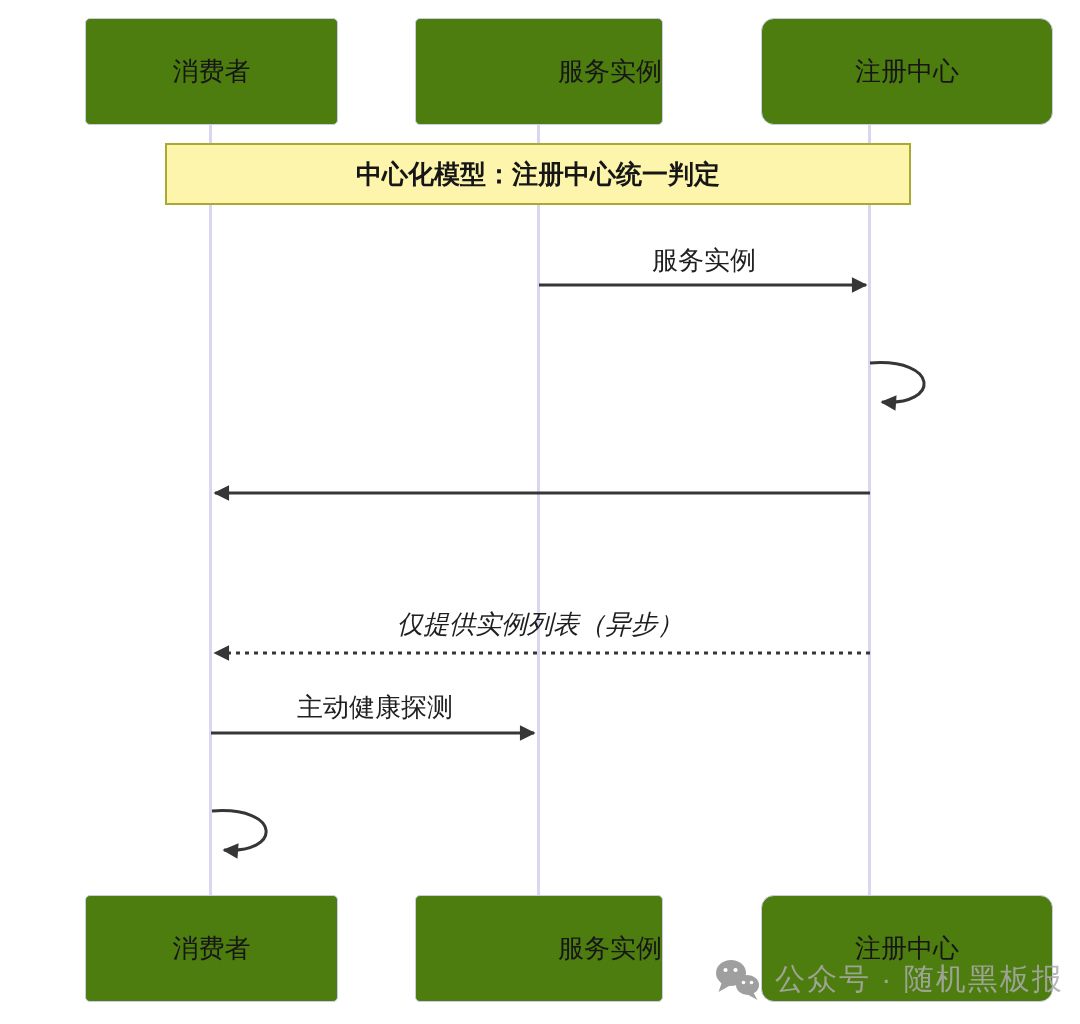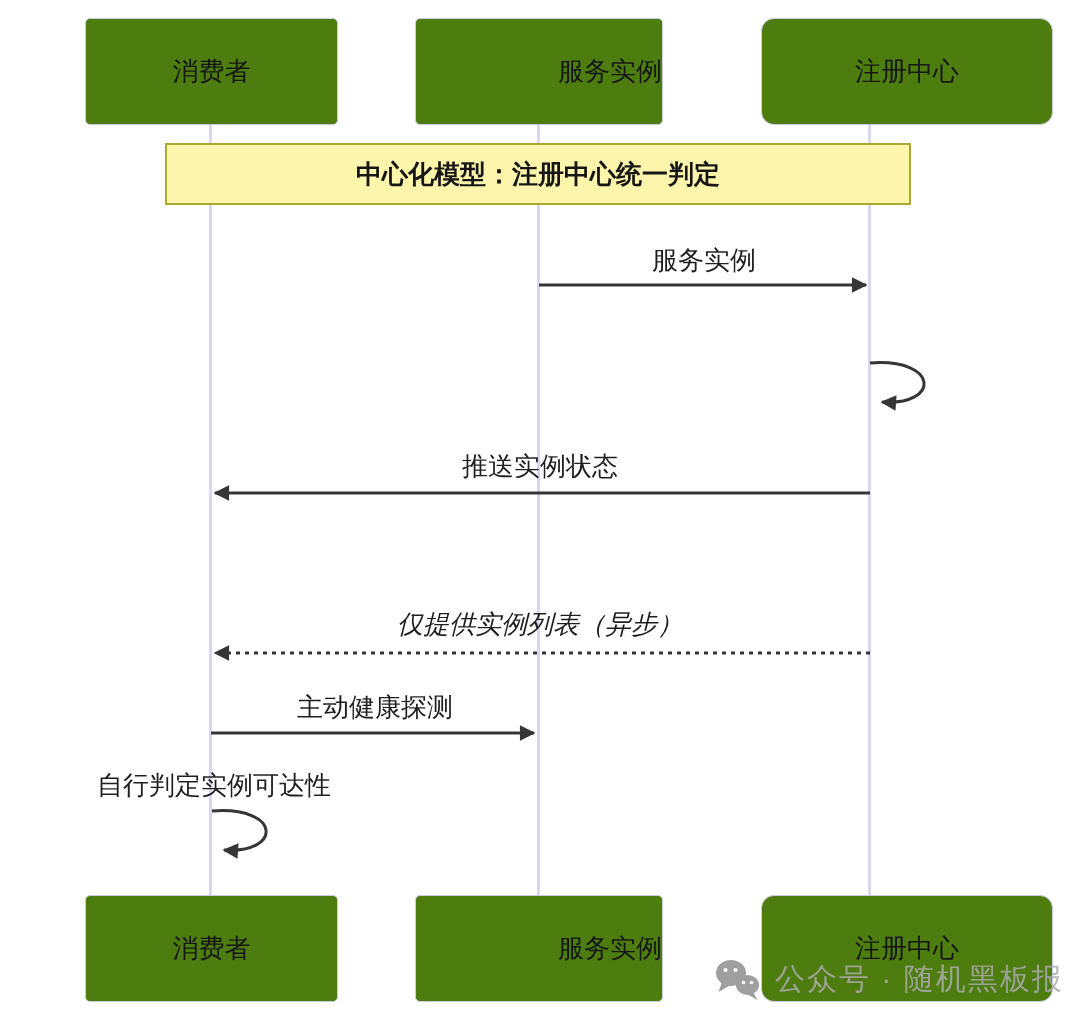--- a/index.html
+++ b/index.html
@@ -116,24 +116,22 @@
     <line x1="870" y1="493" x2="215" y2="493" stroke="#363636" stroke-width="3" marker-end="url(#ah)"></line>
 
     <line x1="870" y1="653" x2="215" y2="653" stroke="#363636" stroke-width="3" stroke-dasharray="4 5" marker-end="url(#ah)"></line>
 
     <line x1="211" y1="733" x2="534" y2="733" stroke="#363636" stroke-width="3" marker-end="url(#ah)"></line>
 
     <path d="M 212 811 C 282 806, 282 854, 224 850" fill="none" stroke="#363636" stroke-width="3" marker-end="url(#ah)"></path>
   </svg>
 
   <div class="msg-label m-1">服务实例</div>
-  <div class="msg-label m-3">推送实例状态</div>
   <div class="msg-label m-4">仅提供实例列表（异步）</div>
   <div class="msg-label m-5">主动健康探测</div>
-  <div class="msg-label m-6">自行判定实例可达性</div>
 
   <div class="row-bottom">
     <div class="actor a-1">
       <span>消费者</span>
     </div>
     <div class="actor a-2">
       <span>服务实例</span>
     </div>
     <div class="actor a-3">
       <span>注册中心</span>

